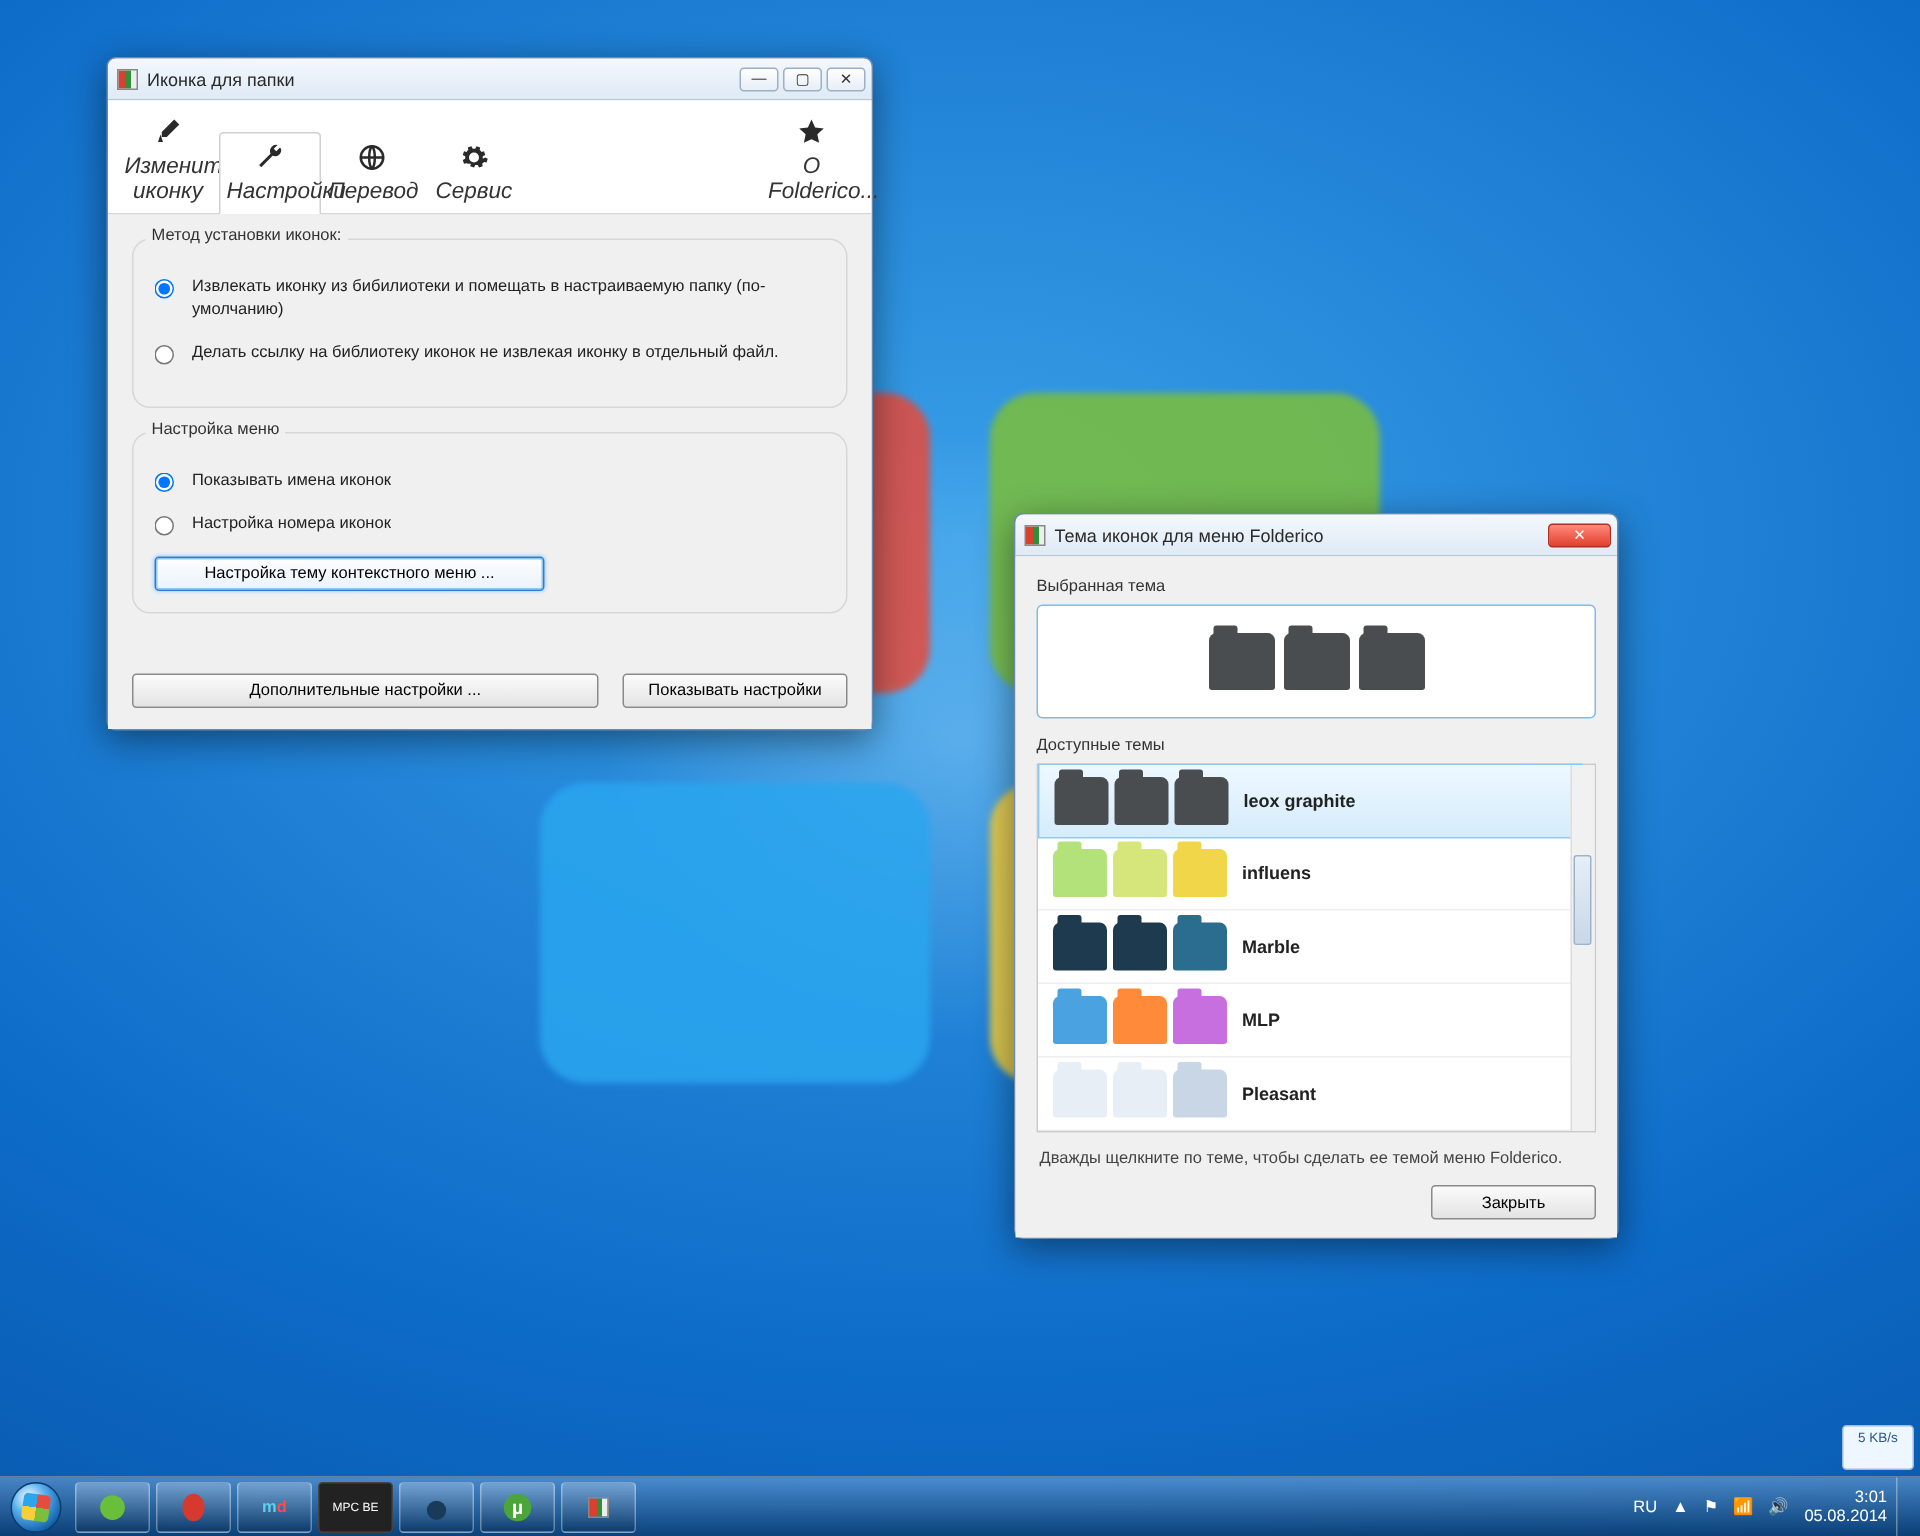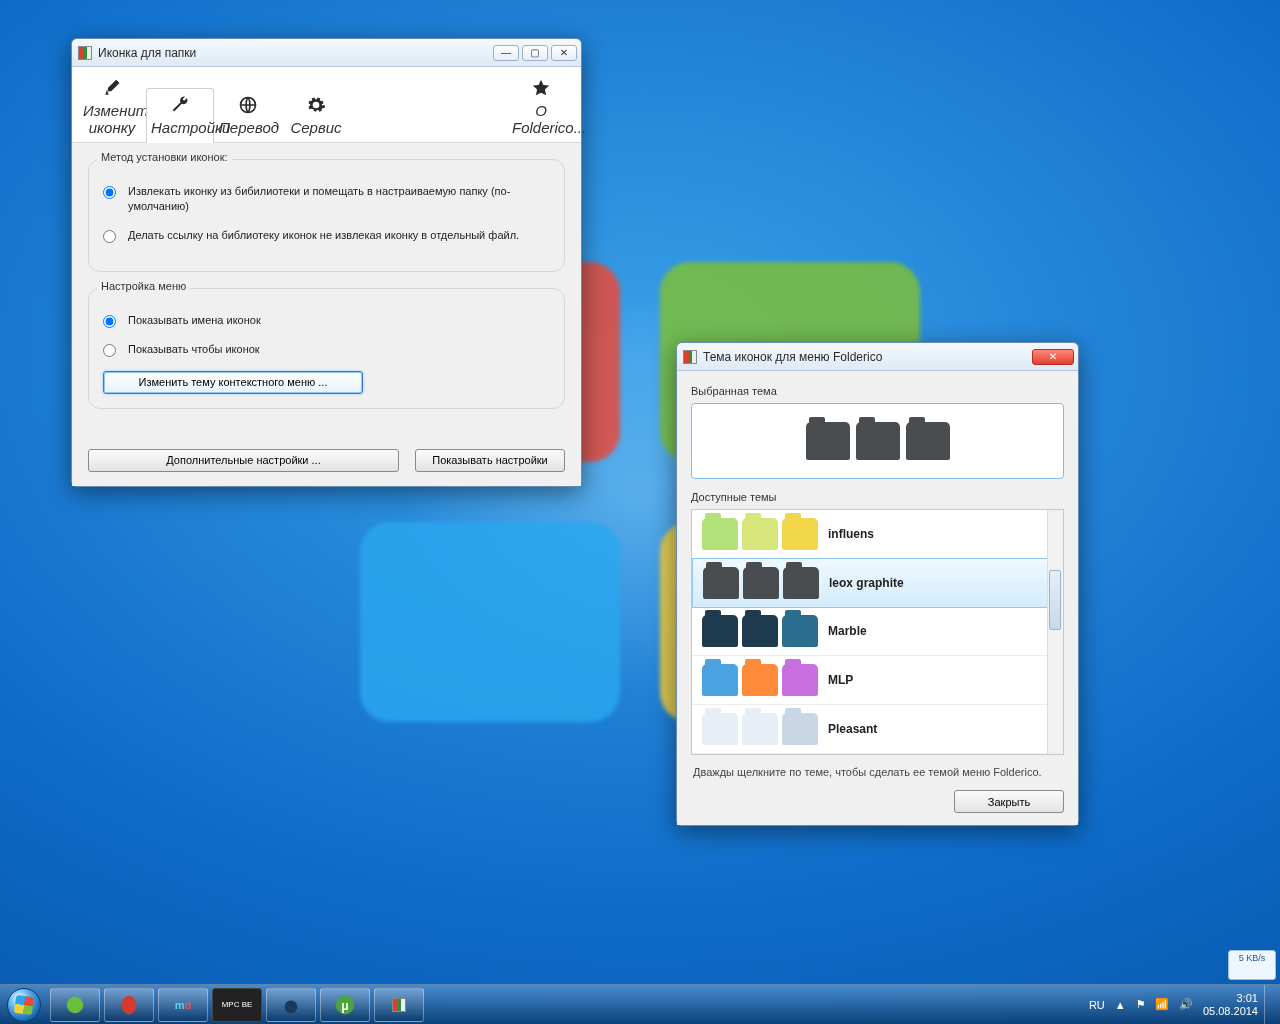--- a/index.html
+++ b/index.html
@@ -151,23 +151,23 @@
     </div>
 
     <div class="group">
       <span class="legend">Настройка меню</span>
       <label class="radio-row">
         <input type="radio" name="m2" checked="" style="">
         <span>Показывать имена иконок</span>
       </label>
       <label class="radio-row">
         <input type="radio" name="m2" style="">
-        <span>Показывать чтобы иконок</span>
-      </label>
-      <span class="btn focus" style="width:260px;">Изменить тему контекстного меню ...</span>
+        <span>Настройка номера иконок</span>
+      </label>
+      <span class="btn focus" style="width:260px;">Настройка тему контекстного меню ...</span>
     </div>
 
     <div class="footer-row">
       <span class="btn wide">Дополнительные настройки ...</span>
       <span class="btn" style="width:150px;">Показывать настройки</span>
     </div>
   </div>
 </div>
 
 <div class="window win2">
@@ -183,35 +183,35 @@
     <div class="seclabel">Выбранная тема</div>
     <div class="previewbox">
       <div class="fld" style="background:#4a4d50"></div>
       <div class="fld" style="background:#4a4d50"></div>
       <div class="fld" style="background:#4a4d50"></div>
     </div>
 
     <div class="seclabel" style="margin-top:12px">Доступные темы</div>
     <div class="themelist">
       <div id="theme-rows">
+          <div class="themerow selected">
+            <div class="thumbs">
+              <div class="fld sm" style="background: rgb(74, 77, 80);"></div>
+              <div class="fld sm" style="background: rgb(74, 77, 80);"></div>
+              <div class="fld sm" style="background: rgb(74, 77, 80);"></div>
+            </div>
+            <span>leox graphite</span>
+          </div>
           <div class="themerow">
             <div class="thumbs">
               <div class="fld sm" style="background: rgb(180, 226, 122);"></div>
               <div class="fld sm" style="background: rgb(215, 230, 122);"></div>
               <div class="fld sm" style="background: rgb(242, 214, 74);"></div>
             </div>
             <span>influens</span>
-          </div>
-          <div class="themerow selected">
-            <div class="thumbs">
-              <div class="fld sm" style="background: rgb(74, 77, 80);"></div>
-              <div class="fld sm" style="background: rgb(74, 77, 80);"></div>
-              <div class="fld sm" style="background: rgb(74, 77, 80);"></div>
-            </div>
-            <span>leox graphite</span>
           </div>
           <div class="themerow">
             <div class="thumbs">
               <div class="fld sm" style="background: rgb(29, 58, 78);"></div>
               <div class="fld sm" style="background: rgb(29, 58, 78);"></div>
               <div class="fld sm" style="background: rgb(42, 109, 142);"></div>
             </div>
             <span>Marble</span>
           </div>
           <div class="themerow">

